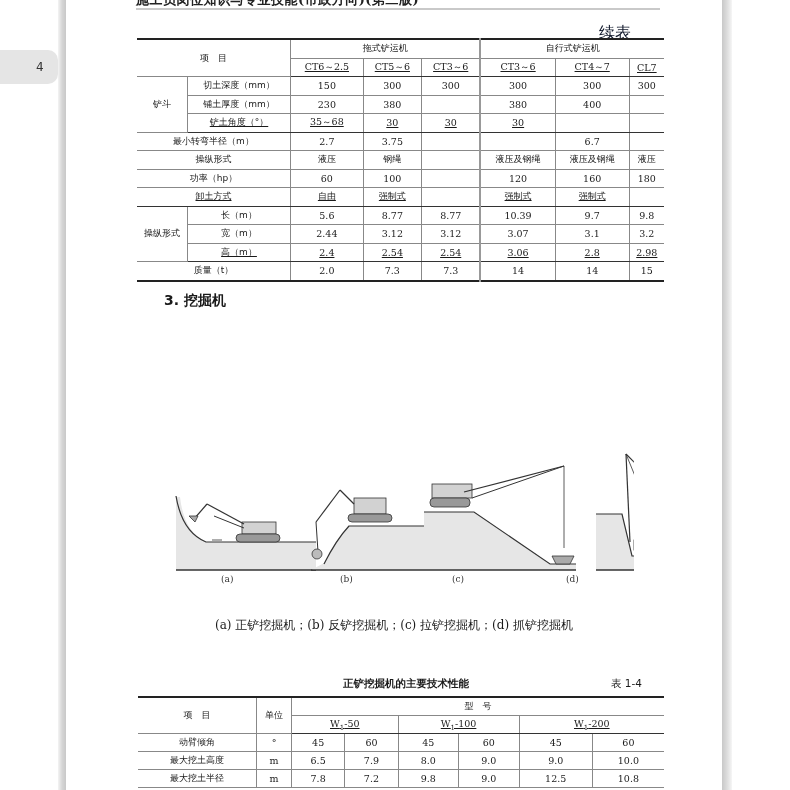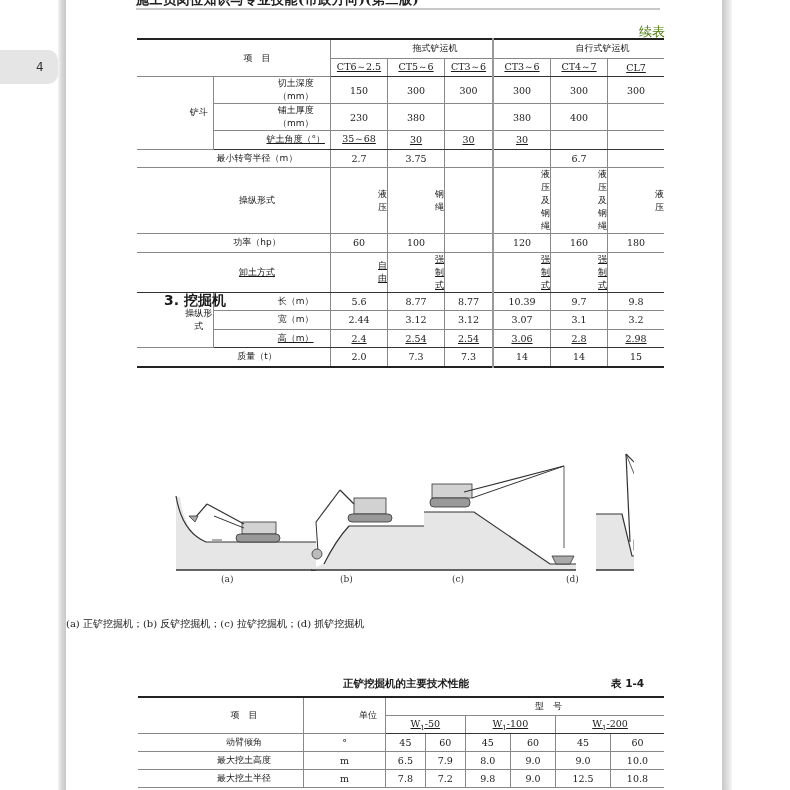--- a/index.html
+++ b/index.html
@@ -9,44 +9,44 @@
          background:linear-gradient(to right,#f4f4f4,#d6d6d6,#c8c8c8); }
   .page-shadow-right { position:absolute; left:722px; top:0; width:10px; height:790px;
          background:linear-gradient(to right,#c8c8c8,#dcdcdc,#f6f6f6); }
   .page { position:absolute; left:66px; top:0; width:656px; height:790px; background:#fff; }
   .running-header { position:absolute; left:70px; top:-9px; font-size:13px; font-weight:bold; color:#222;
          white-space:nowrap; letter-spacing:0.5px; }
   .header-rule { position:absolute; left:70px; top:8px; width:524px; height:2px; background:#c9c9c9; }
   .page-tab { position:absolute; left:0; top:50px; width:58px; height:34px; background:#e5e5e5;
          border-radius:0 10px 10px 0; font-family:"DejaVu Sans","Liberation Sans",sans-serif; font-size:12px;
          display:flex; align-items:center; justify-content:flex-start; padding-left:36px; box-sizing:border-box; color:#333; }
-  .cont-label { position:absolute; left:573px; top:23px; font-size:13px; color:#4d7c0f; }
+  .cont-label { position:absolute; left:533px; top:23px; font-size:16px; color:#0f172a; }
 
   table { border-collapse:collapse; font-size:9.5px; position:absolute; }
   table td { text-align:center; padding:0; height:17.5px; border-bottom:1px solid #888; border-right:1px solid #888; }
   table td:last-child { border-right:none; }
   .t1 { left:71px; top:38px; width:527px; border-top:2px solid #222; border-bottom:2px solid #222; }
-  .t1 td.lbl, .t2 td.lbl { font-family:"DejaVu Sans","Liberation Sans",sans-serif; font-size:9px;padding-left:47px; }
+  .t1 td.lbl, .t2 td.lbl { font-family:"DejaVu Sans","Liberation Sans",sans-serif; font-size:9px; }
   .thick-b td { border-bottom:1.5px solid #333;text-decoration:underline; }
   .grp-sep { border-right:2px solid #999 !important; }
 
   .h3 { position:absolute; left:98px; top:292px; font-size:14px; font-weight:bold; font-family:"DejaVu Sans","Liberation Sans",sans-serif; }
   .para { position:absolute; left:72px; width:528px; font-size:13.2px; line-height:20.5px; color:#1e1e1e; text-align:justify; }
   .sub1 { top:322px; left:98px; }
   .p1 { top:342px; text-indent:26px; }
   .p2 { top:402px; text-indent:26px; }
 
   .figure { position:absolute; left:108px; top:452px; width:460px; height:136px; }
   .fig-cap { position:absolute; font-size:9px; color:#333; top:574px; }
   .fig-title { position:absolute; left:0; width:656px; top:598px; text-align:center; font-size:11px; }
-  .fig-sub { position:absolute; left:0; width:656px; top:617px; font-size:10px; }
+  .fig-sub { position:absolute; left:0; width:656px; top:617px; text-align:center; font-size:12px; }
   .sub2 { top:646px; left:98px; }
 
   .t2-title { position:absolute; left:0; width:680px; top:677px; text-align:center; font-size:10.5px; font-weight:bold; font-family:"DejaVu Sans","Liberation Sans",sans-serif; }
-  .t2-num { position:absolute; left:545px; top:677px; font-size:10.5px; font-weight:bold; font-family:"DejaVu Sans","Liberation Sans",sans-serif; }
+  .t2-num { position:absolute; left:545px; top:677px; font-size:10.5px; font-weight:normal; font-family:"DejaVu Sans","Liberation Sans",sans-serif; }
   .t2 { left:72px; top:696px; width:526px; border-top:2px solid #222; }
   .t2 td { height:17px; }
   sub { font-size:7px; }
 </style>
 </head>
 <body>
 
 <div class="page-shadow-left"></div>
 <div class="page-shadow-right"></div>
 

